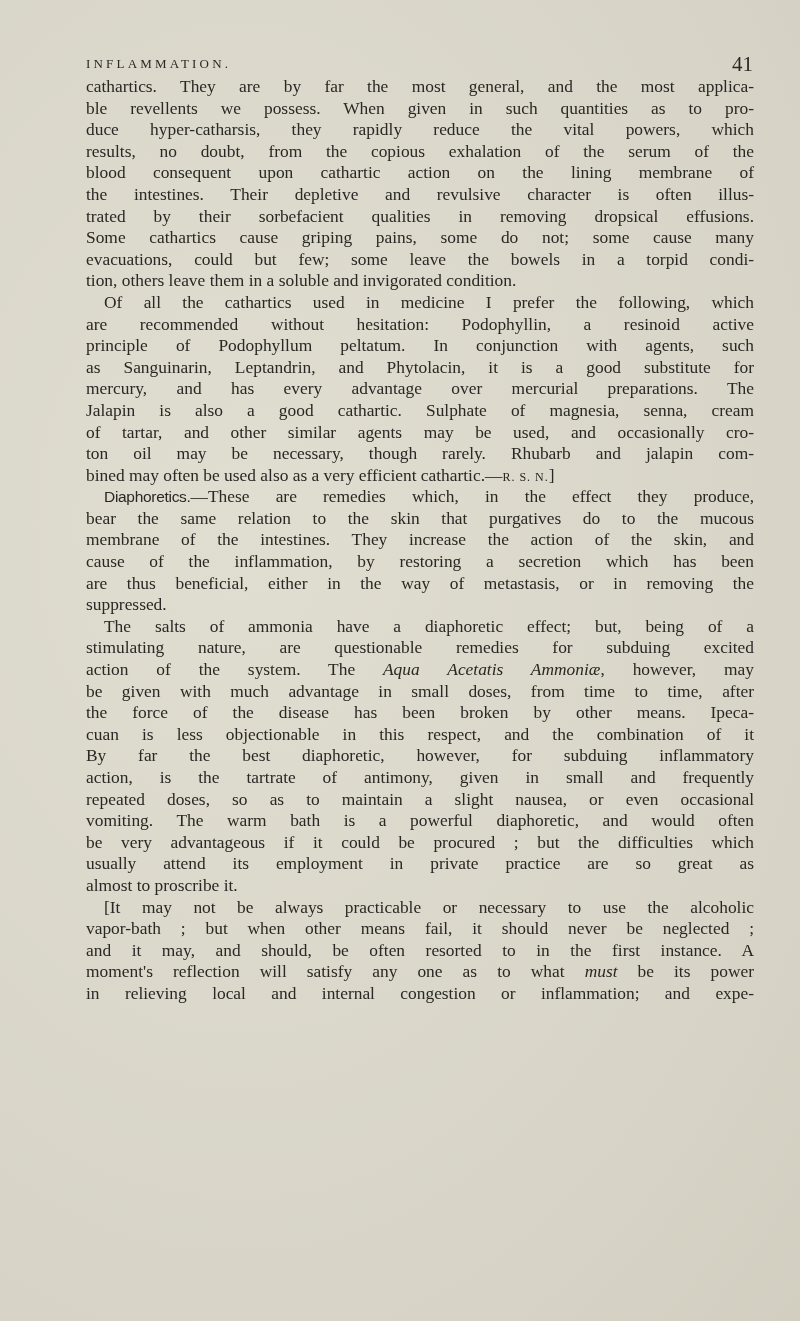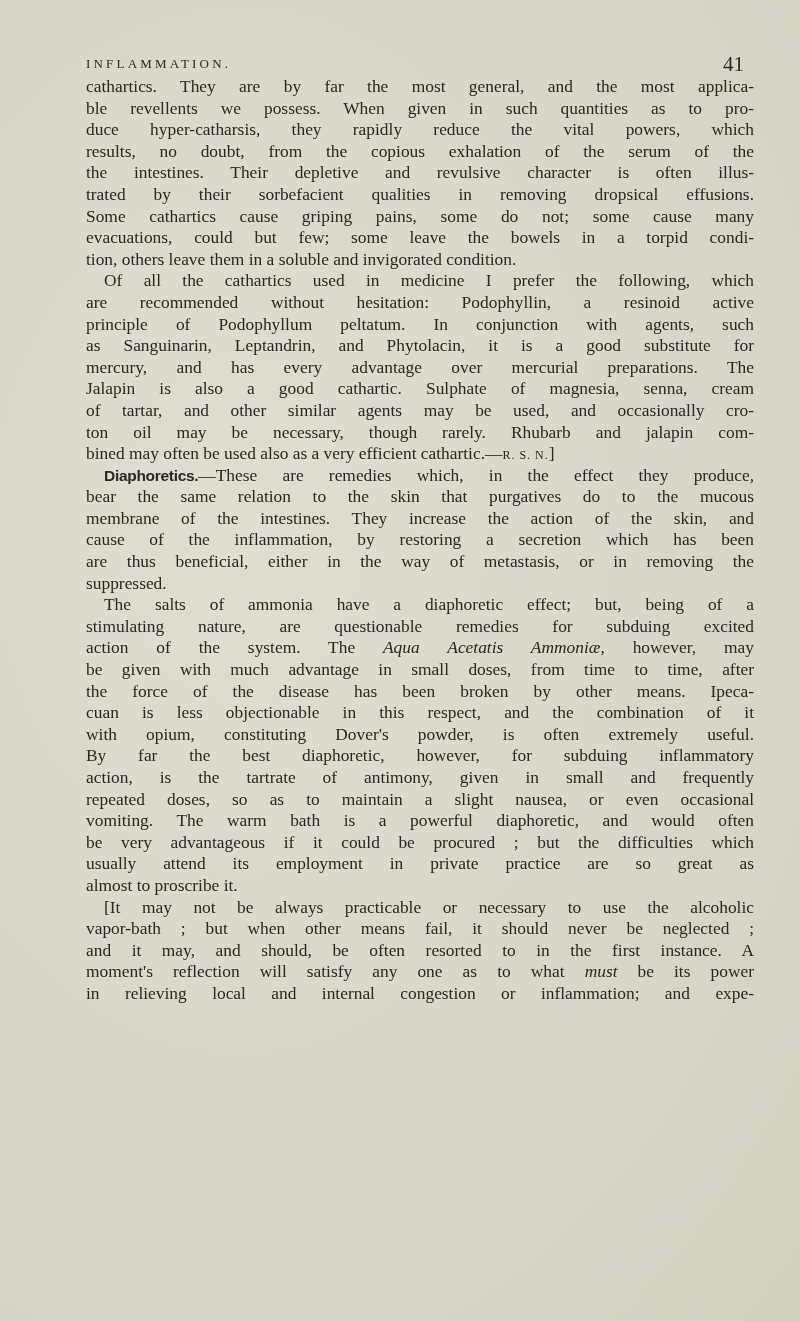--- a/index.html
+++ b/index.html
@@ -13,51 +13,52 @@
     }
     .page { position: absolute; left: 86px; top: 0; width: 668px; }
     .running-head {
       position: absolute; top: 52px; left: 0; width: 668px; height: 24px;
     }
     .running-title {
       position: absolute; left: 0; width: 668px; text-align: left;
       font-size: 13px; letter-spacing: 3.2px; top: 4px;
     }
     .page-number {
-      position: absolute; right: 10px; top: 0; font-size: 21px;
+      position: absolute; right: 1px; top: 0; font-size: 21px;
     }
     .body-text { position: absolute; top: 76px; left: 0; width: 668px; }
     .line {
       display: block; height: 21.6px; line-height: 21.6px;
       font-size: 17.4px; white-space: nowrap;
       text-align: justify; text-align-last: justify;
       overflow: visible;
     }
     .line.last { text-align-last: left; }
     .indent { padding-left: 18px; }
-    .heading { font-weight: bold; font-family: "Liberation Sans", "DejaVu Sans", sans-serif; font-size: 15.5px; letter-spacing: -0.3px; }
+    .heading { font-weight: normal; font-family: "Liberation Sans", "DejaVu Sans", sans-serif; font-size: 15.5px; letter-spacing: -0.3px; }
     .sc { font-size: 12px; letter-spacing: 1px; margin-top: 22px; }
     em { font-style: italic; }
   </style>
 </head>
 <body>
 
 <div class="page">
   <div class="running-head">
     <span class="running-title">INFLAMMATION.</span>
     <span class="page-number">41</span>
   </div>
 
   <div class="body-text">
 
     <div>
       <span class="line">cathartics. They are by far the most general, and the most applica-</span>
       <span class="line">ble revellents we possess. When given in such quantities as to pro-</span>
       <span class="line">duce hyper-catharsis, they rapidly reduce the vital powers, which</span>
       <span class="line">results, no doubt, from the copious exhalation of the serum of the</span>
+      <span class="line">blood consequent upon cathartic action on the lining membrane of</span>
       <span class="line">the intestines. Their depletive and revulsive character is often illus-</span>
       <span class="line">trated by their sorbefacient qualities in removing dropsical effusions.</span>
       <span class="line">Some cathartics cause griping pains, some do not; some cause many</span>
       <span class="line">evacuations, could but few; some leave the bowels in a torpid condi-</span>
       <span class="line last">tion, others leave them in a soluble and invigorated condition.</span>
     </div>
 
     <div>
       <span class="line indent">Of all the cathartics used in medicine I prefer the following, which</span>
       <span class="line">are recommended without hesitation: Podophyllin, a resinoid active</span>
@@ -79,21 +80,20 @@
       <span class="line last">suppressed.</span>
     </div>
 
     <div>
       <span class="line indent">The salts of ammonia have a diaphoretic effect; but, being of a</span>
       <span class="line">stimulating nature, are questionable remedies for subduing excited</span>
       <span class="line"><span>action of the system. The </span><em>Aqua Acetatis Ammoniæ</em><span>, however, may</span></span>
       <span class="line">be given with much advantage in small doses, from time to time, after</span>
       <span class="line">the force of the disease has been broken by other means. Ipeca-</span>
       <span class="line">cuan is less objectionable in this respect, and the combination of it</span>
-      <span class="line">with opium, constituting Dover's powder, is often extremely useful.</span>
       <span class="line">By far the best diaphoretic, however, for subduing inflammatory</span>
       <span class="line">action, is the tartrate of antimony, given in small and frequently</span>
       <span class="line">repeated doses, so as to maintain a slight nausea, or even occasional</span>
       <span class="line">vomiting. The warm bath is a powerful diaphoretic, and would often</span>
       <span class="line">be very advantageous if it could be procured ; but the difficulties which</span>
       <span class="line">usually attend its employment in private practice are so great as</span>
       <span class="line last">almost to proscribe it.</span>
     </div>
 
     <div>

